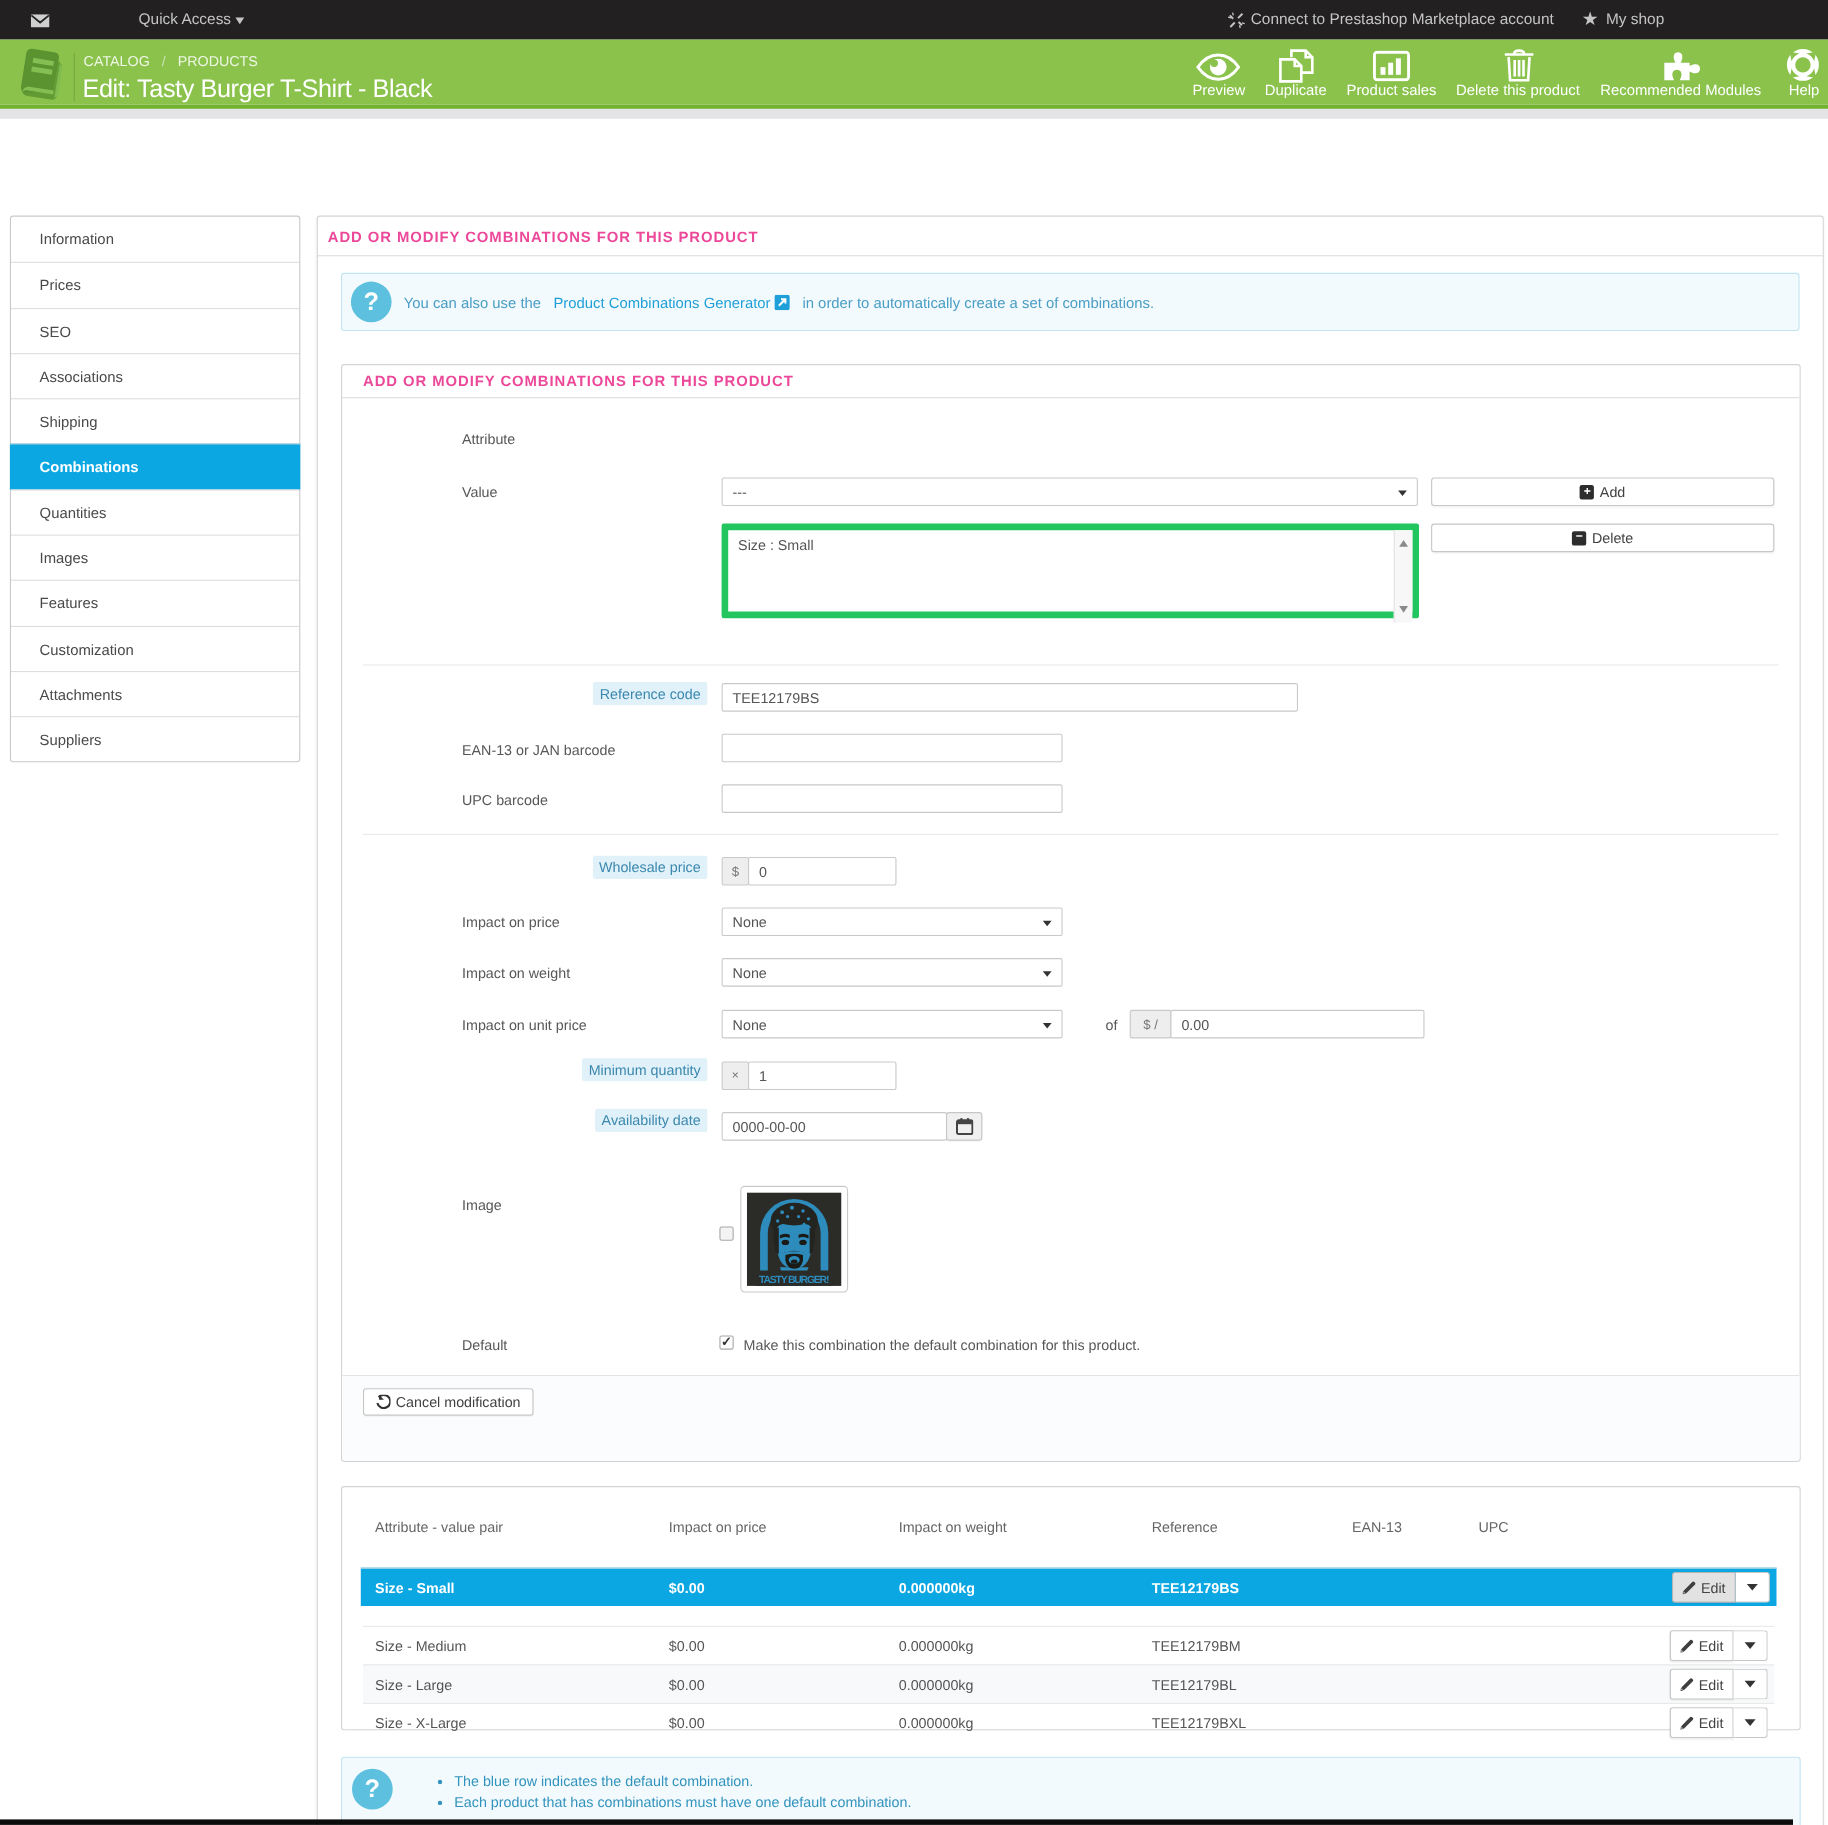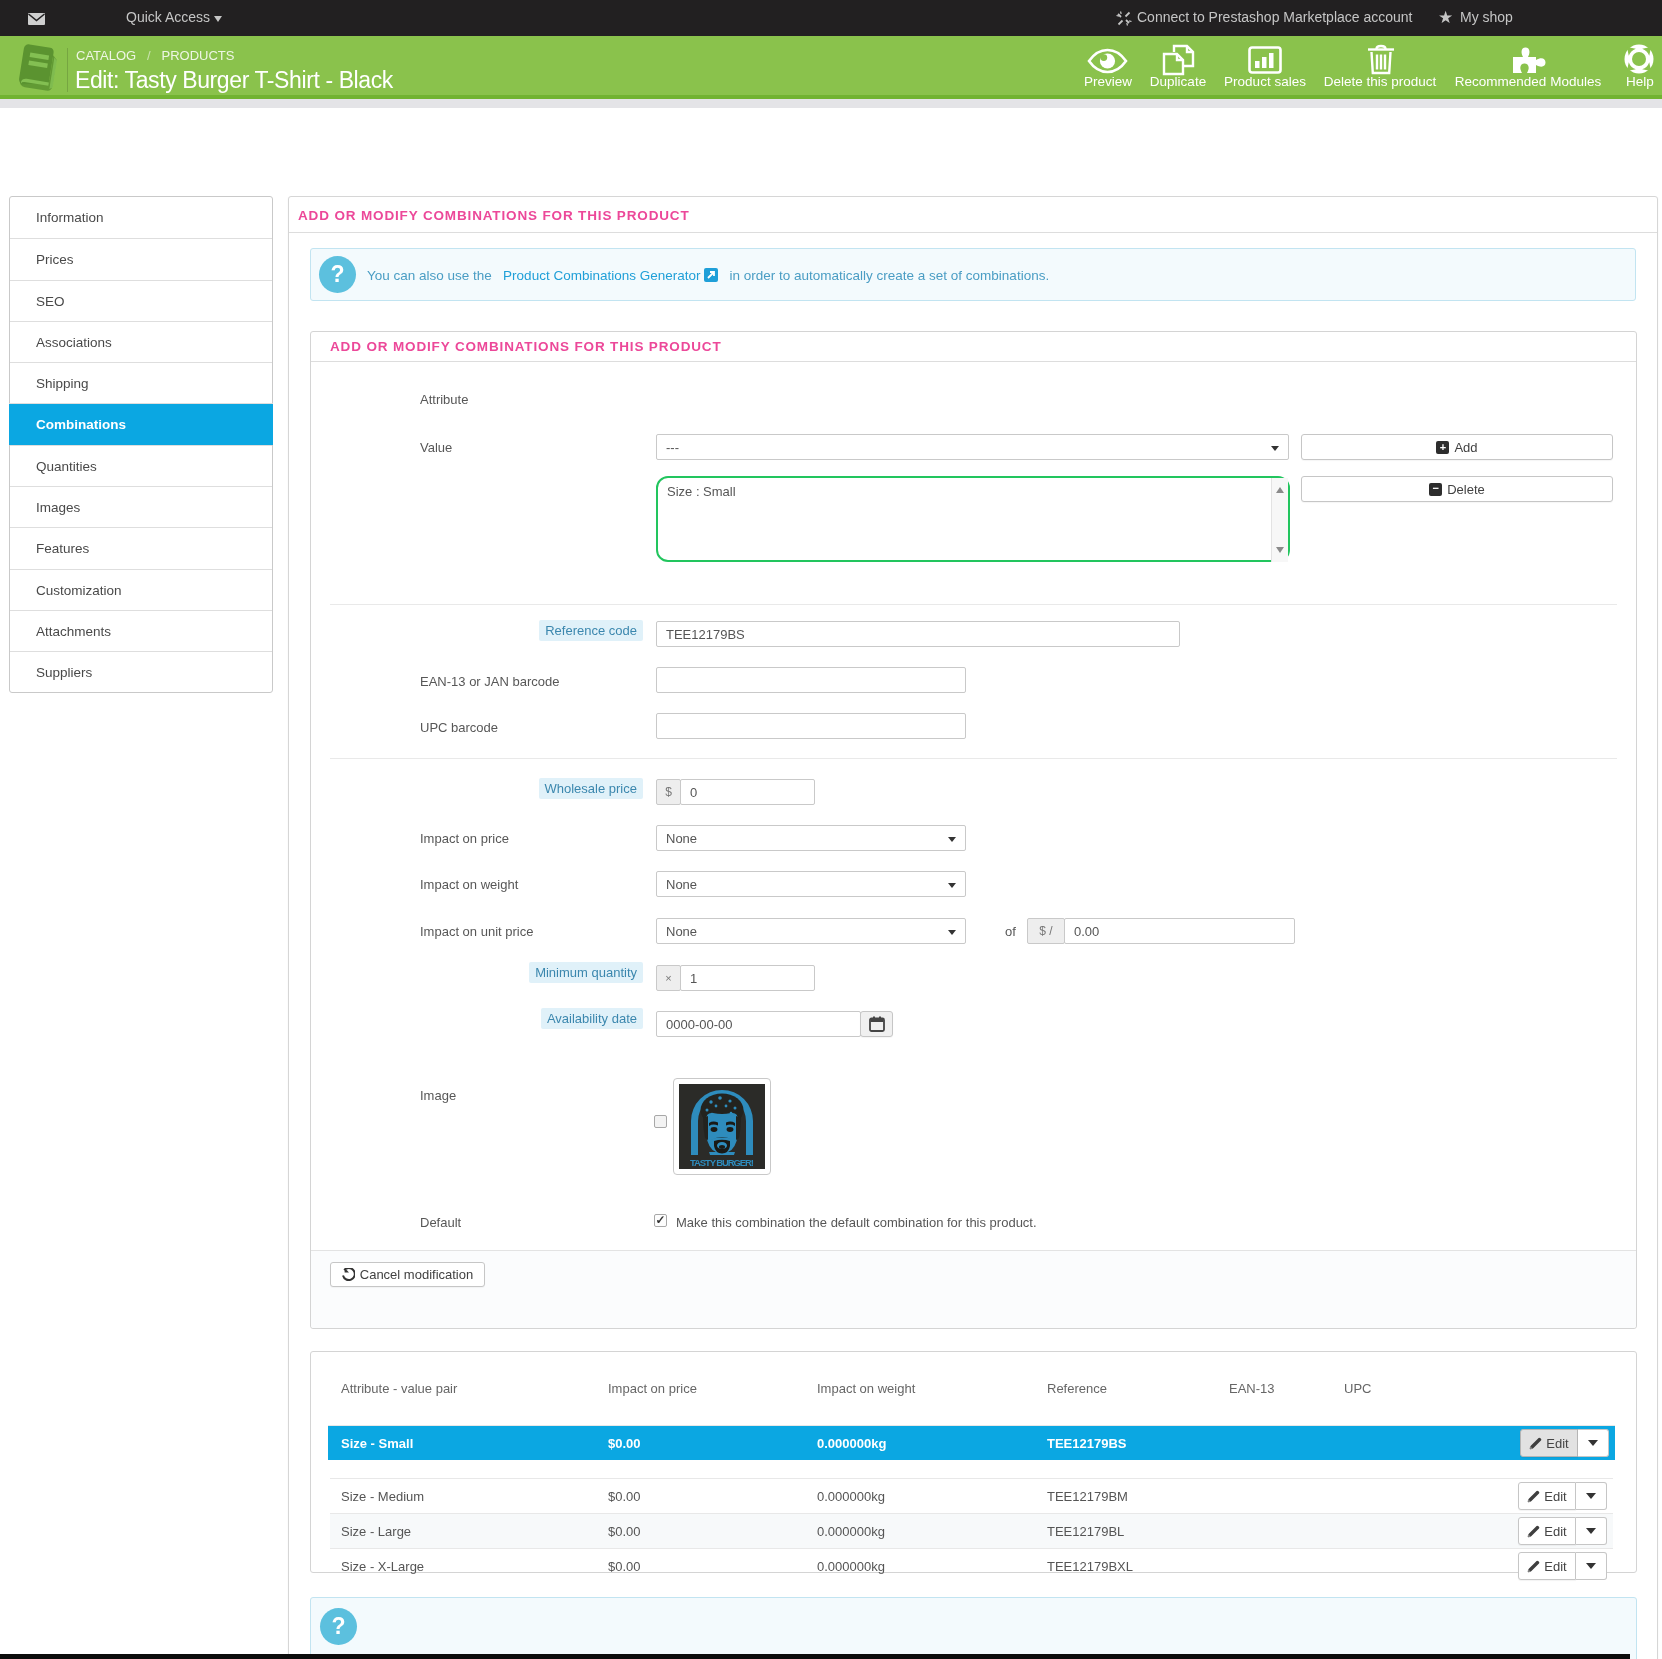--- a/index.html
+++ b/index.html
@@ -164,21 +164,21 @@
         <path d="M4 10 L10 4 M6 4 L10 4 L10 8" stroke="#fff" stroke-width="1.8" fill="none"></path>
       </svg>&nbsp;&nbsp; in order to automatically create a set of combinations.</span>
 
 <div class="ipanel" style="left:310px;top:331px;width:1327px;height:998px"></div>
 <span class="abs phead" style="left:330px;top:339px">ADD OR MODIFY COMBINATIONS FOR THIS PRODUCT</span>
 <div class="abs hr" style="left:311px;top:361px;width:1325px;background:#ddd"></div>
 <span class="lbl" style="left:420px;top:392px;width:223px">Attribute</span>
 <span class="lbl" style="left:420px;top:440px;width:223px">Value</span>
 <div class="sel" style="left:656px;top:434px;width:633px">---</div>
 <div class="btn" style="left:1301px;top:434px;width:312px;height:26px"><span class="psq">+</span>Add</div>
-<div class="abs" id="listbox" style="left:656px;top:476px;width:634px;height:86px;border:2px solid #22c55e;border-radius:12px;background:#fff">
+<div class="abs" id="listbox" style="left:656px;top:476px;width:634px;height:86px;border:6px solid #22c55e;border-radius:2px;background:#fff">
  <span class="abs" style="left:9px;top:6px;font-size:13px;color:#555">Size : Small</span>
  <div class="abs" style="right:0;top:0;width:17px;height:84px;background:#f7f7f7;border-left:1px solid #e3e3e3">
   <span class="abs" style="left:4px;top:5px;border:4.5px solid transparent;border-bottom:6px solid #8a8a8a"></span>
   <span class="abs" style="left:4px;bottom:5px;border:4.5px solid transparent;border-top:6px solid #8a8a8a"></span>
  </div>
 </div>
 <div class="btn" style="left:1301px;top:476px;width:312px;height:26px"><span class="psq" style="line-height:11px">−</span>Delete</div>
 <div class="abs hr" style="left:330px;top:604px;width:1287px"></div>
 <div class="lblt" style="left:420px;top:623px;width:223px"><span>Reference code</span></div>
 <div class="inp" style="left:656px;top:621px;width:524px">TEE12179BS</div>
@@ -323,13 +323,17 @@
               <path d="M1 12 L1.8 8.8 L9.6 1 Q10.4 0.2 11.4 1.2 L11.8 1.6 Q12.8 2.6 12 3.4 L4.2 11.2 Z" fill="#3f3f3f"></path>
               <path d="M1 12 L1.6 9.6 L3.4 11.4 Z" fill="#fff" stroke="#3f3f3f" stroke-width="0.6"></path>
             </svg>Edit</div>
           <div class="cbtn"></div>
         </div>
  </div>
 </div>
 
 <div class="abs ainfo" style="left:310px;top:1597px;width:1327px;height:70px"></div>
 <div class="qcirc" style="left:320px;top:1608px">?</div>
+<ul class="abs" style="left:395px;top:1612px;font-size:13px;color:#3193bd;list-style:disc;padding-left:18px">
+ <li style="margin-bottom:4px">The blue row indicates the default combination.</li>
+ <li>Each product that has combinations must have one default combination.</li>
+</ul>
 <div class="abs" id="blackbar" style="left:0;top:1654px;width:1630px;height:5px;background:#0c0c0c"></div>
 </div>
 </body></html>

